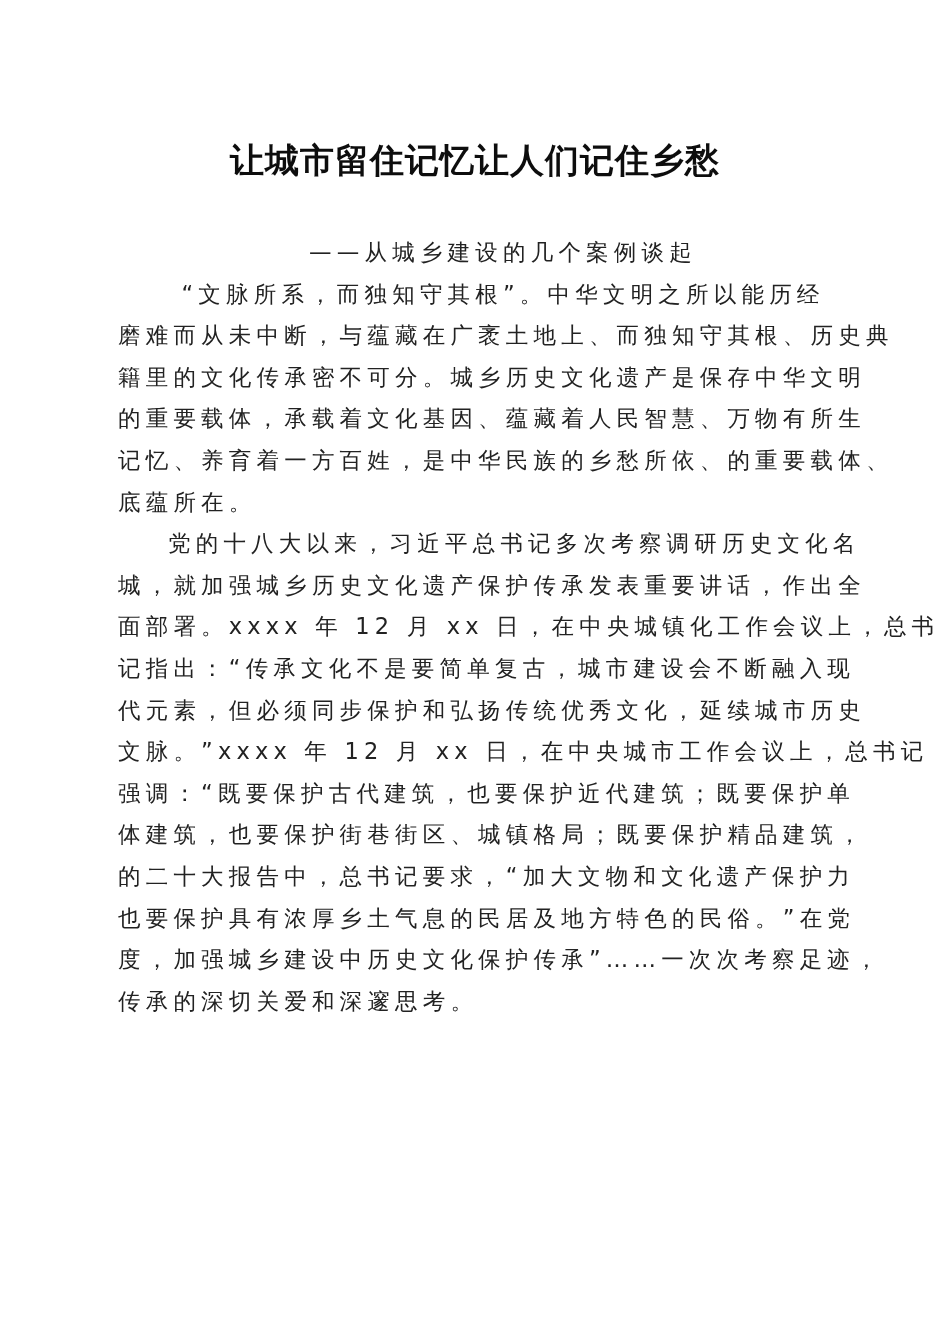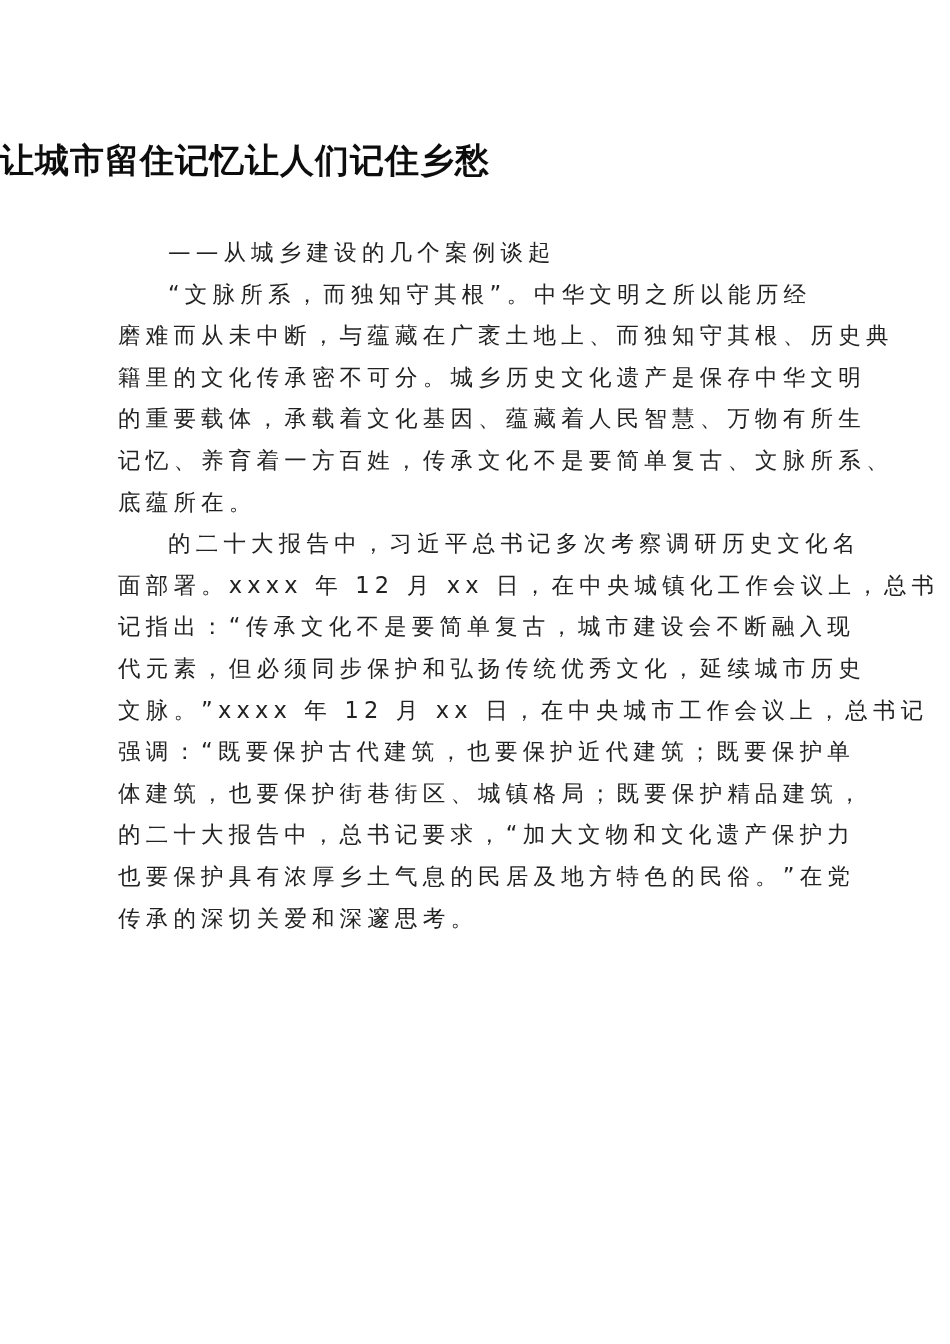--- a/index.html
+++ b/index.html
@@ -19,20 +19,21 @@
       position: absolute;
       left: 0; top: 0;
       width: 950px; height: 1344px;
       background: #ffffff;
     }
     .title {
       position: absolute;
       left: 0;
       top: 134px;
       width: 950px;
+      text-align: center;
       font-size: 34px;
       font-weight: bold;
       letter-spacing: 1px;
       line-height: 52px;
       color: #0d0d0d;
       font-family: "DejaVu Serif", "Liberation Serif", serif;
     }
     .body-text {
       position: absolute;
       left: 118px;
@@ -45,46 +46,49 @@
       font-family: "DejaVu Sans", "Liberation Sans", sans-serif;
       font-weight: normal;
     }
     .line {
       display: block;
       white-space: nowrap;
       height: 41.6px;
     }
     .indent {
       padding-left: 50px;
+      text-align: center;
     }
   </style>
 </head>
 <body>
 
 <div class="page">
   <div class="title">让城市留住记忆让人们记住乡愁</div>
 
   <div class="body-text">
     <span class="line indent">——从城乡建设的几个案例谈起</span>
 
     <div>
       <span class="line indent">“文脉所系，而独知守其根”。中华文明之所以能历经</span>
       <span class="line">磨难而从未中断，与蕴藏在广袤土地上、而独知守其根、历史典</span>
       <span class="line">籍里的文化传承密不可分。城乡历史文化遗产是保存中华文明</span>
       <span class="line">的重要载体，承载着文化基因、蕴藏着人民智慧、万物有所生</span>
-      <span class="line">记忆、养育着一方百姓，传承文化不是要简单复古、文脉所系、</span>
+      <span class="line">记忆、养育着一方百姓，是中华民族的乡愁所依、的重要载体、</span>
       <span class="line">底蕴所在。</span>
     </div>
 
     <div>
-      <span class="line indent">的二十大报告中，习近平总书记多次考察调研历史文化名</span>
+      <span class="line indent">党的十八大以来，习近平总书记多次考察调研历史文化名</span>
+      <span class="line">城，就加强城乡历史文化遗产保护传承发表重要讲话，作出全</span>
       <span class="line">面部署。xxxx 年 12 月 xx 日，在中央城镇化工作会议上，总书</span>
       <span class="line">记指出：“传承文化不是要简单复古，城市建设会不断融入现</span>
       <span class="line">代元素，但必须同步保护和弘扬传统优秀文化，延续城市历史</span>
       <span class="line">文脉。”xxxx 年 12 月 xx 日，在中央城市工作会议上，总书记</span>
       <span class="line">强调：“既要保护古代建筑，也要保护近代建筑；既要保护单</span>
       <span class="line">体建筑，也要保护街巷街区、城镇格局；既要保护精品建筑，</span>
       <span class="line">的二十大报告中，总书记要求，“加大文物和文化遗产保护力</span>
       <span class="line">也要保护具有浓厚乡土气息的民居及地方特色的民俗。”在党</span>
+      <span class="line">度，加强城乡建设中历史文化保护传承”……一次次考察足迹，</span>
       <span class="line">传承的深切关爱和深邃思考。</span>
     </div>
   </div>
 </div>
 
 </body></html>

